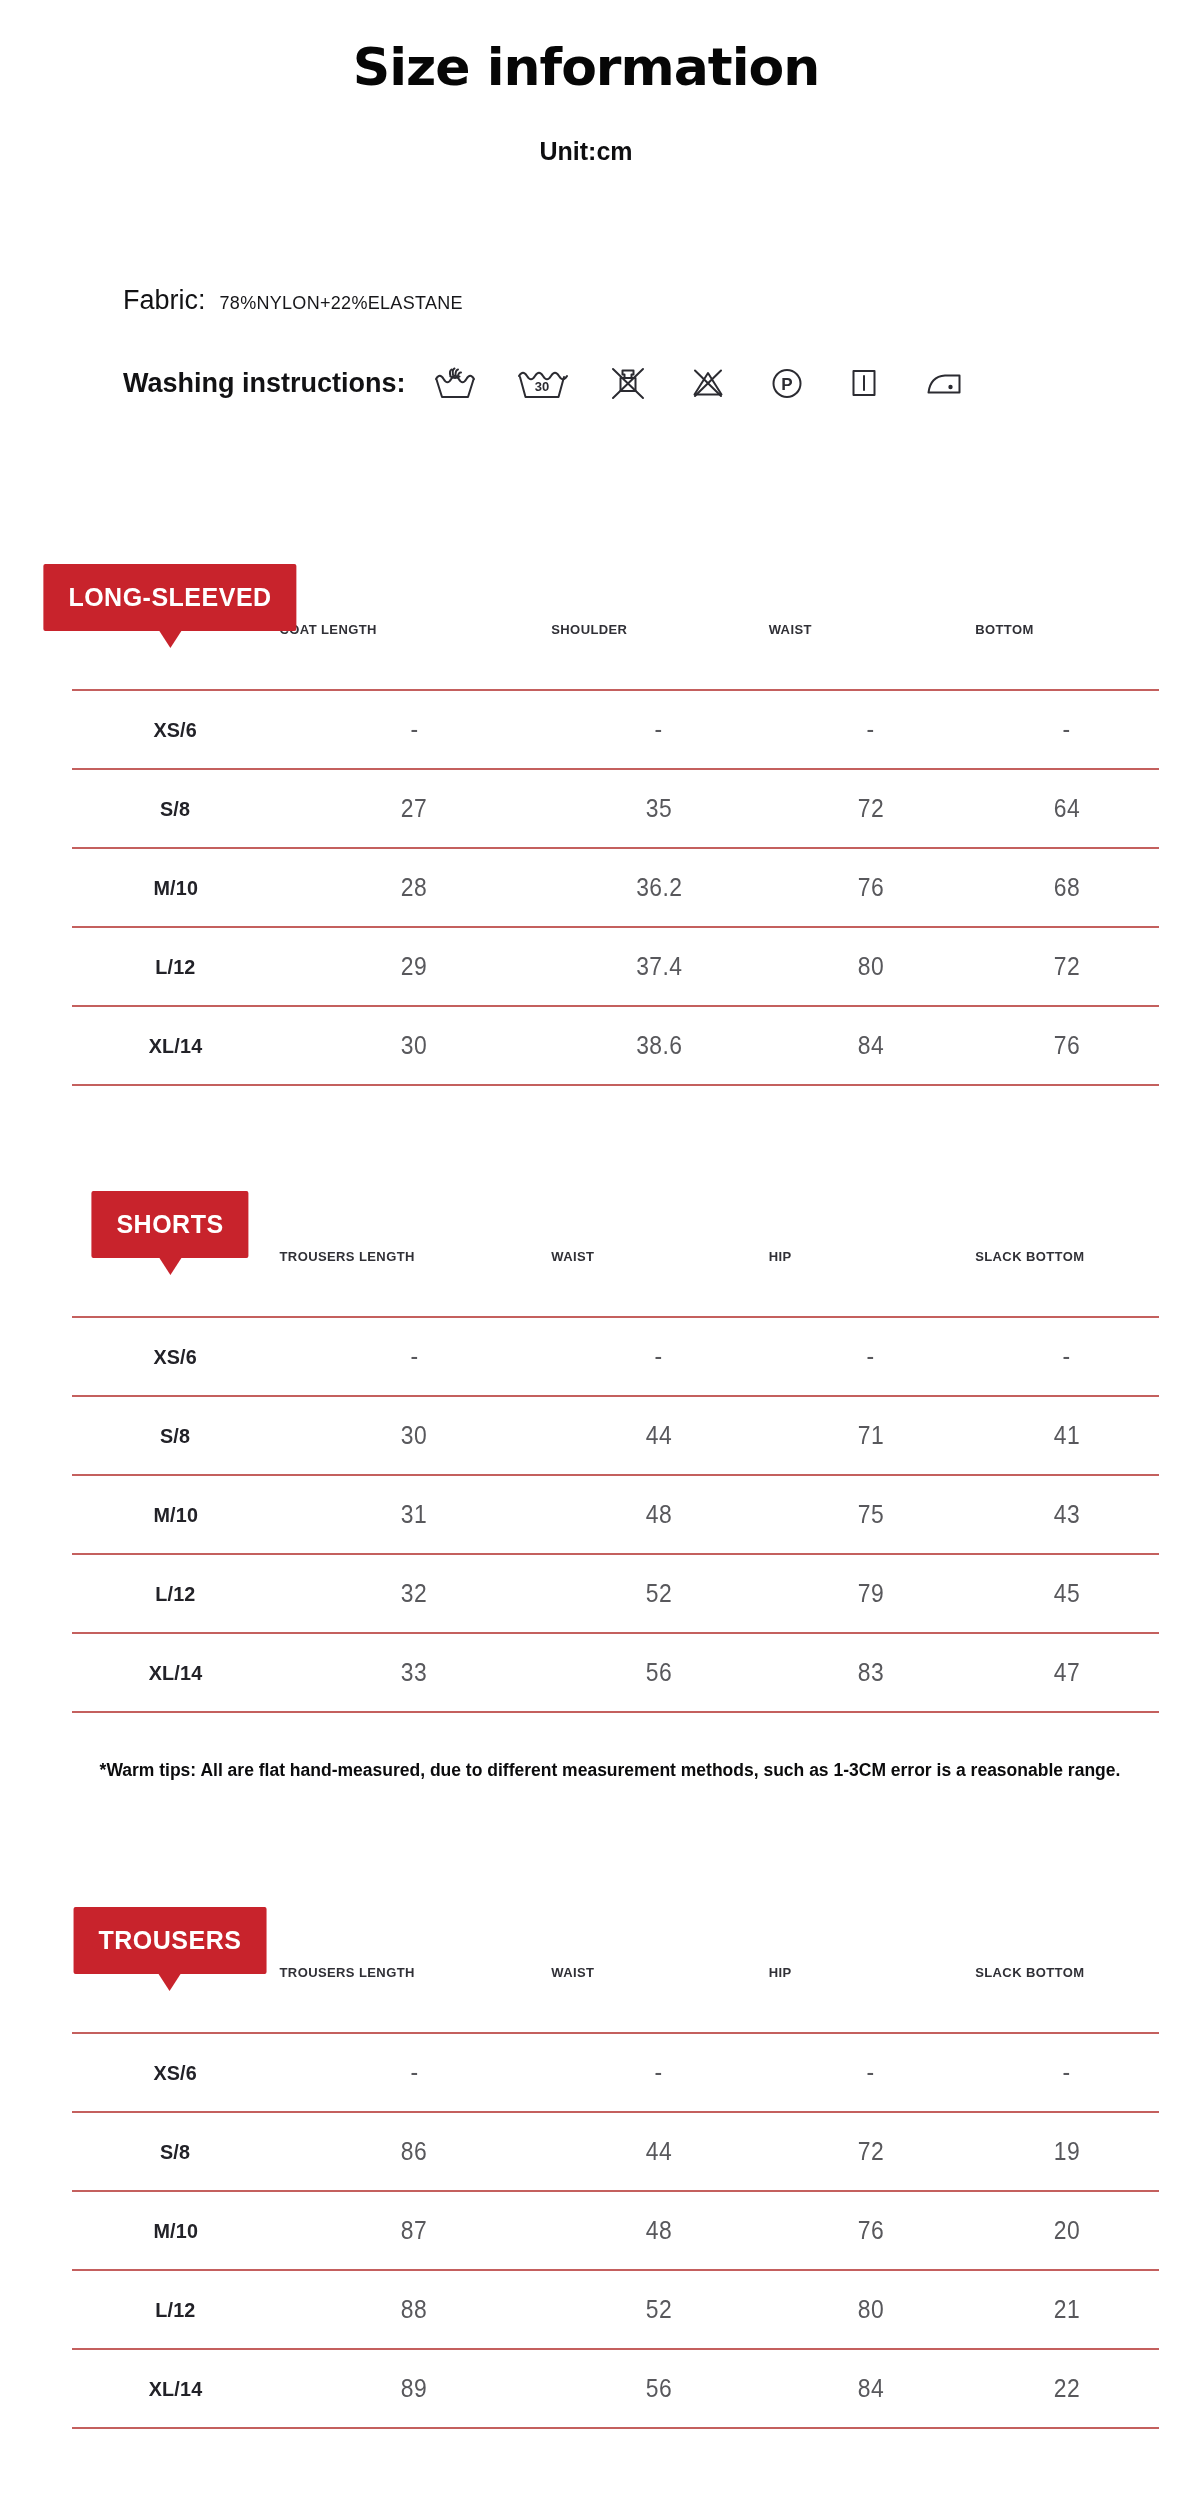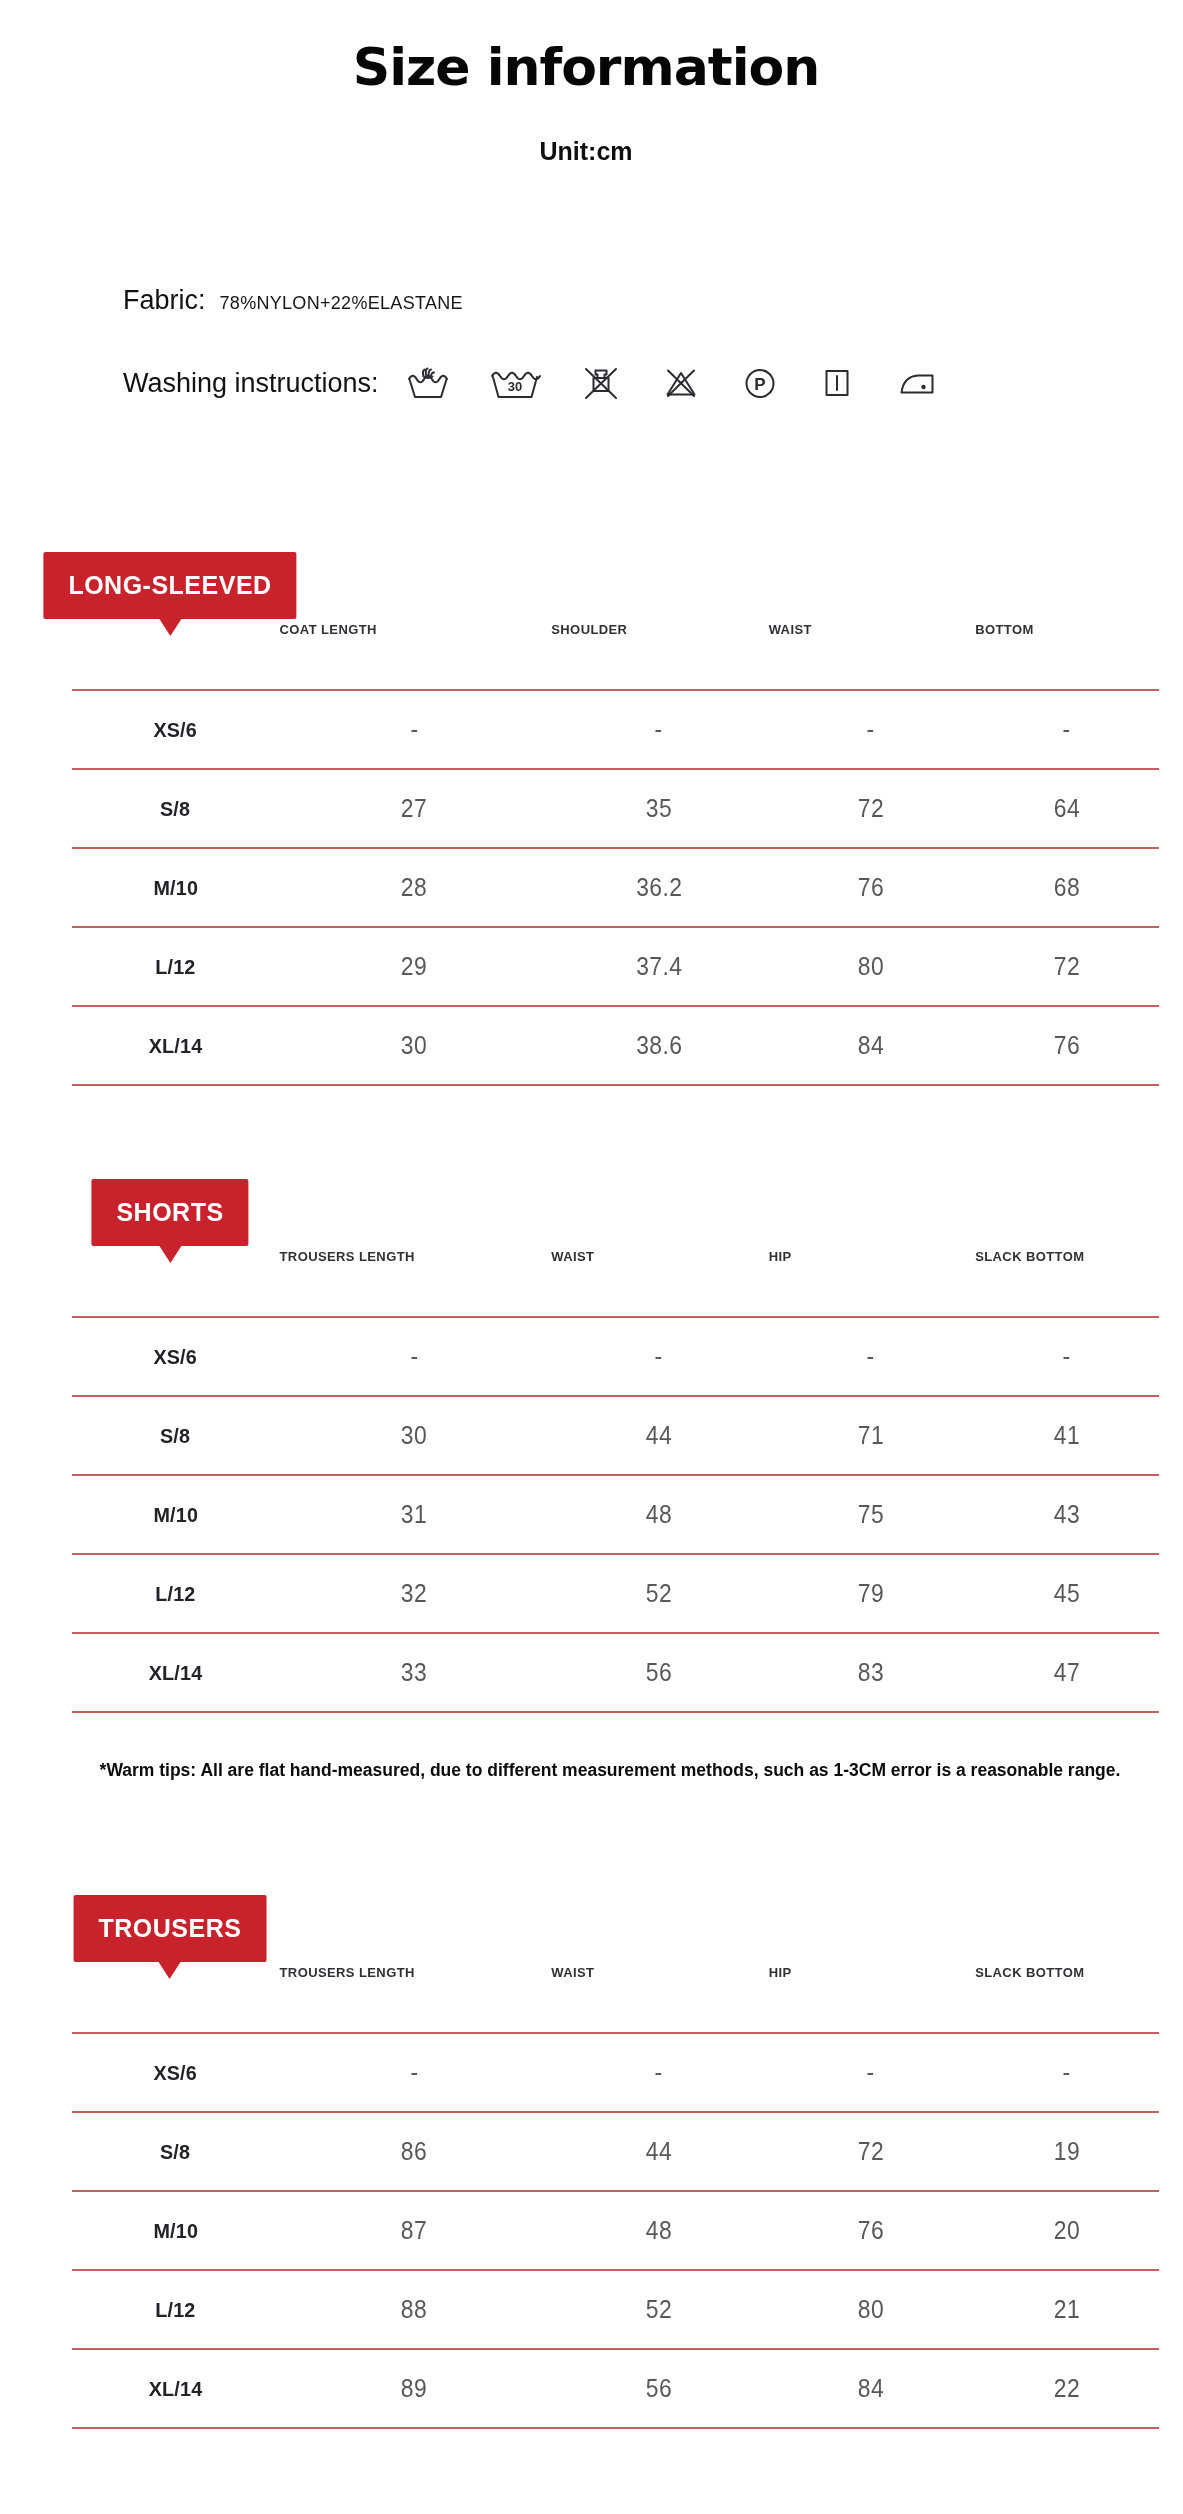--- a/index.html
+++ b/index.html
@@ -14,34 +14,34 @@
   .page{width:1183px;padding:38px 11px 54px 0;background:#fff;}
 
   .title{margin:0;text-align:center;font-size:52px;line-height:58px;font-weight:800;
          letter-spacing:-1px;color:#060606;font-family:"DejaVu Sans","Liberation Sans",sans-serif;}
   .unit{margin-top:40px;text-align:center;font-size:25px;line-height:31px;font-weight:600;color:#0e0e10;}
 
   .fabric-row{margin:118px 0 0 123px;font-size:27px;font-weight:500;color:#121214;height:34px;display:flex;align-items:baseline;text-align:center;}
   .fabric-row .value{font-size:18px;font-weight:500;letter-spacing:.3px;margin-left:14px;color:#17171a;}
 
   .washing-row{margin:40px 0 0 123px;display:flex;align-items:center;height:48px;}
-  .washing-row .wash-label{font-size:27px;font-weight:400;color:#121214;white-space:nowrap;}
+  .washing-row .wash-label{font-size:27px;font-weight:700;color:#121214;white-space:nowrap;}
   .icon-strip{display:flex;align-items:center;gap:40px;margin-left:26px;}
   .icon-strip svg{display:block;}
   .icon-strip path,.icon-strip rect,.icon-strip circle,.icon-strip line{
     fill:none;stroke:var(--icon);stroke-width:2;stroke-linecap:round;stroke-linejoin:round;}
   .icon-strip text{stroke:none;fill:var(--icon);font-family:"Liberation Sans",sans-serif;font-weight:600;}
   .icon-strip .dot{fill:var(--icon);stroke:none;}
 
   .size-section{position:relative;}
   .s1{margin-top:145px;}
   .s2{margin-top:93px;}
   .s3{margin-top:114px;}
 
-  .badge{position:absolute;top:0;left:170px;transform:translateX(-50%);
+  .badge{position:absolute;top:12px;left:170px;transform:translateX(-50%);
          background:var(--red);color:#fff;font-size:25px;font-weight:700;letter-spacing:.5px;
          height:67px;padding:0 25px;display:flex;align-items:center;border-radius:2px;white-space:nowrap;}
   .badge::after{content:"";position:absolute;top:100%;left:50%;transform:translateX(-50%);
          border:11px solid transparent;border-top:17px solid var(--red);}
 
   table.size-table{width:1087px;margin-left:72px;border-collapse:collapse;table-layout:fixed;
          border-bottom:2px solid var(--line);}
   col.c0{width:19%} col.c1{width:25%} col.c2{width:20%} col.c3{width:19%} col.c4{width:17%}
   .size-table thead th{height:138px;vertical-align:bottom;padding-bottom:52px;
          font-size:13px;font-weight:700;letter-spacing:.4px;color:#303036;text-align:left;}

